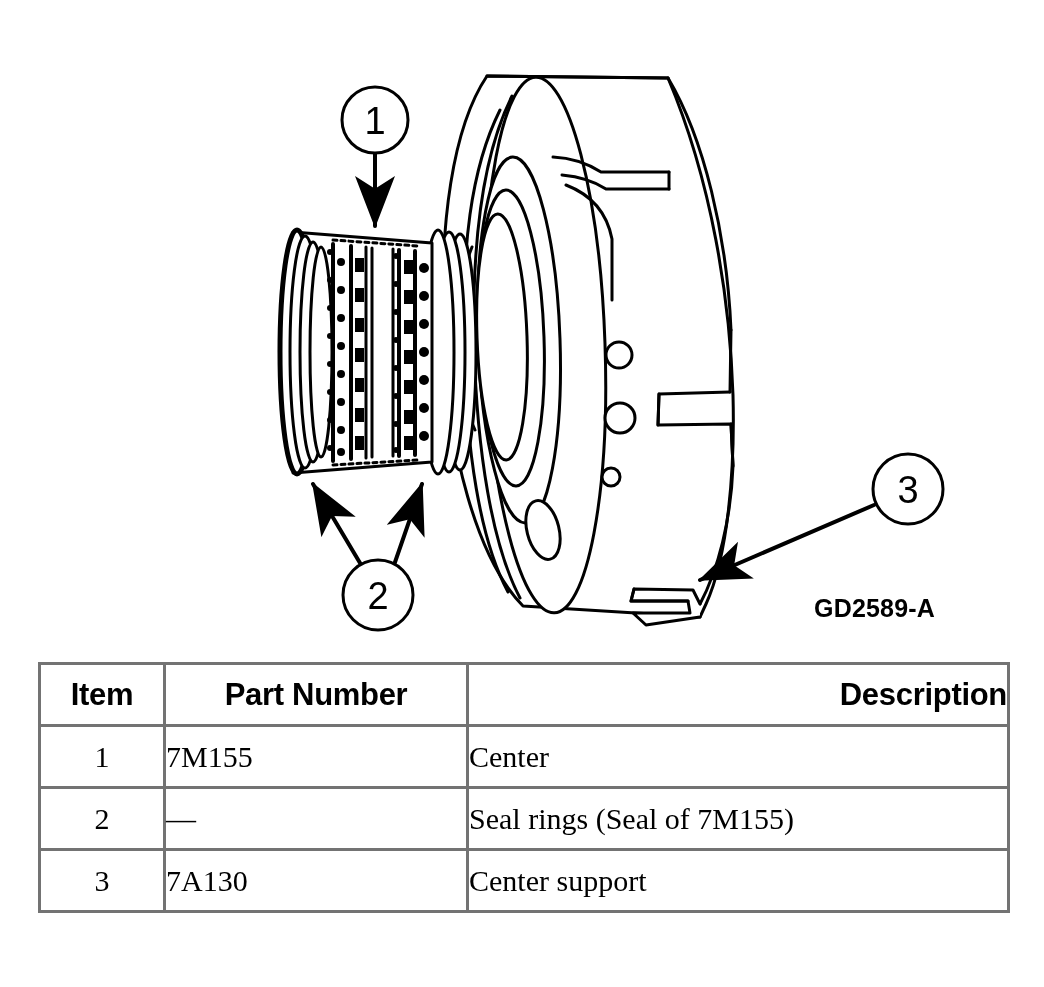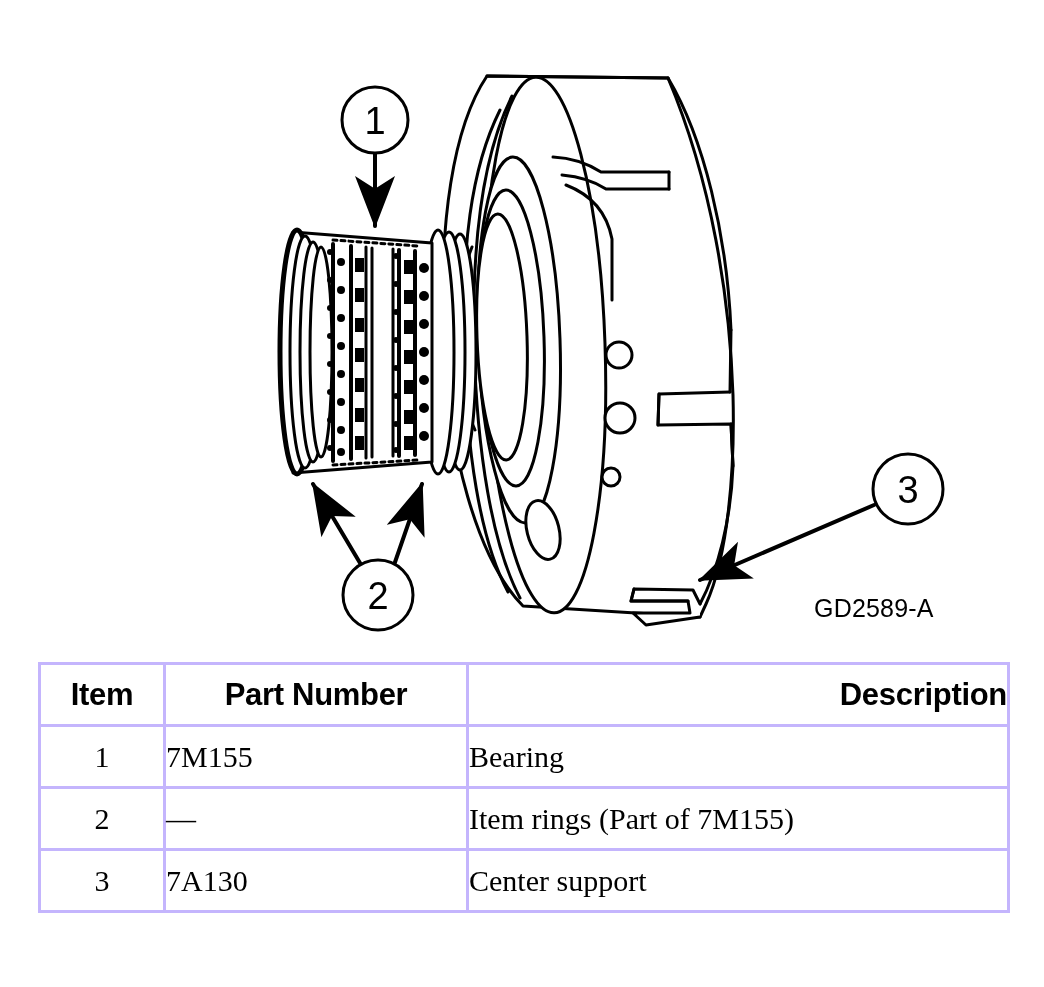--- a/index.html
+++ b/index.html
@@ -33,21 +33,21 @@
     display: block;
   }
 
   
   #figure-code {
     position: absolute;
     left: 814px;
     top: 594px;
     font-family: "Liberation Sans", sans-serif;
     font-size: 25px;
-    font-weight: 400;
+    font-weight: 700;
     letter-spacing: 0.2px;
     color: #000000;
     white-space: nowrap;
   }
 
   
   #parts-table-wrap {
     position: absolute;
     left: 38px;
     top: 662px;
@@ -58,21 +58,21 @@
     width: 969px;
     table-layout: fixed;
     background: #ffffff;
   }
   table.parts-table col.c-item  { width: 125px; }
   table.parts-table col.c-part  { width: 303px; }
   table.parts-table col.c-desc  { width: 541px; }
 
   table.parts-table th,
   table.parts-table td {
-    border: 3px solid #c4b5fd;
+    border: 3px solid #737373;
     padding: 0;
     vertical-align: middle;
   }
   table.parts-table thead th {
     height: 59px;
     font-family: "Liberation Sans", sans-serif;
     font-size: 31px;
     font-weight: bold;
     letter-spacing: -0.3px;
   }
@@ -272,26 +272,26 @@
         <tr>
           <th class="h-item">Item</th>
           <th class="h-part">Part Number</th>
           <th class="h-desc">Description</th>
         </tr>
       </thead>
       <tbody>
         <tr>
           <td class="d-item">1</td>
           <td class="d-part">7M155</td>
-          <td class="d-desc">Bearing</td>
+          <td class="d-desc">Center</td>
         </tr>
         <tr>
           <td class="d-item">2</td>
           <td class="d-part">—</td>
-          <td class="d-desc">Item rings (Part of 7M155)</td>
+          <td class="d-desc">Seal rings (Seal of 7M155)</td>
         </tr>
         <tr>
           <td class="d-item">3</td>
           <td class="d-part">7A130</td>
           <td class="d-desc">Center support</td>
         </tr>
       </tbody>
     </table>
   </div>
 

